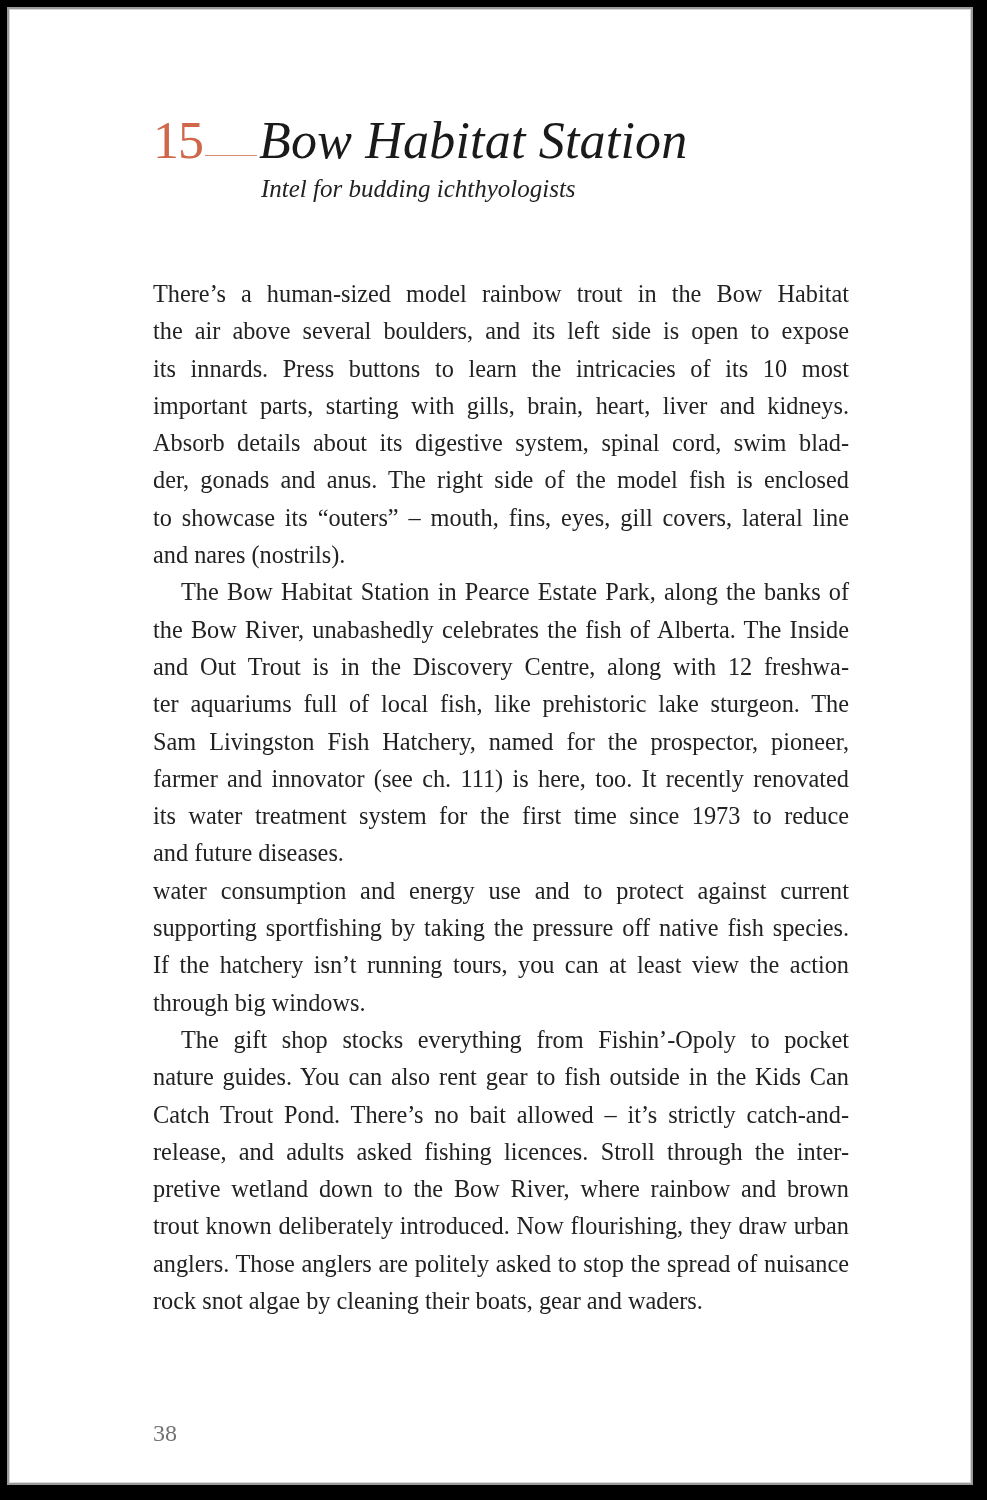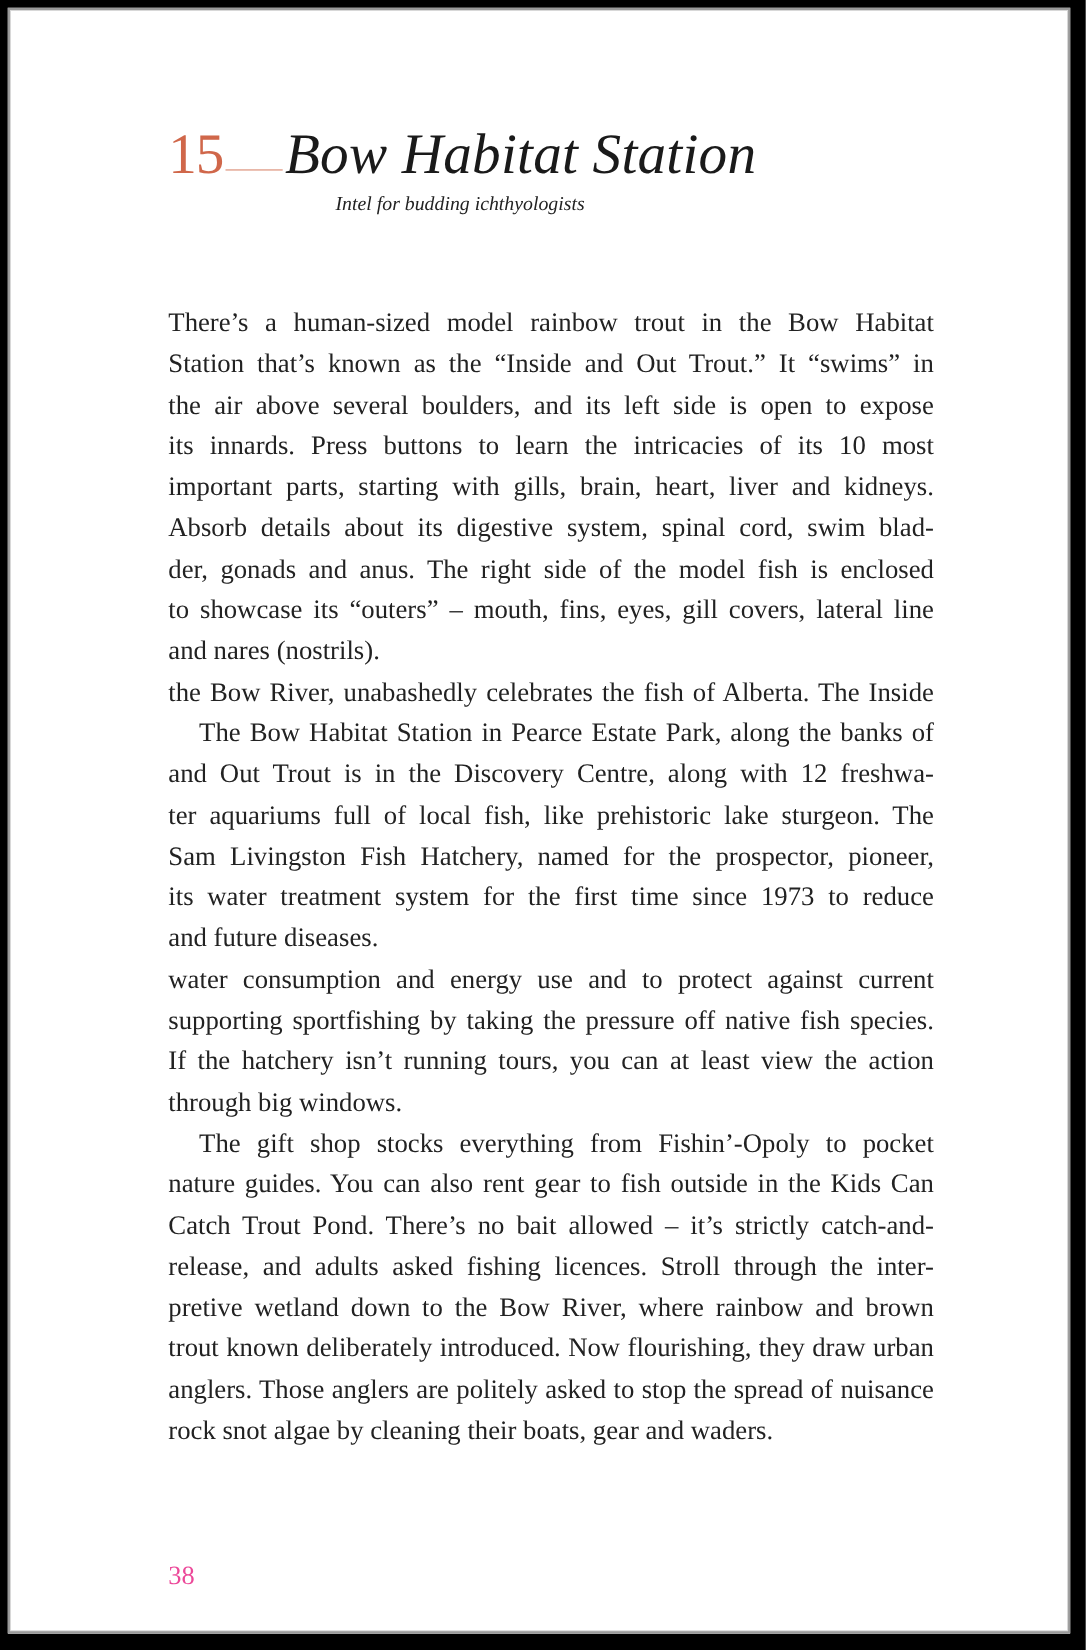--- a/index.html
+++ b/index.html
@@ -38,24 +38,23 @@
     }
     .chapter-title {
       font-size: 52px;
       color: #1a1a1a;
       letter-spacing: 0.2px;
       font-style: italic;
     }
     .subtitle {
       position: absolute;
       left: 254px; top: 168px;
-      font-size: 18px;
+      font-size: 25px;
       font-style: italic;
       color: #222;
-      margin-left: 44px;
     }
     .body-text {
       position: absolute;
       left: 146px; top: 268px;
       width: 696px;
     }
     .line {
       height: 37.3px;
       line-height: 37.3px;
       font-size: 24.3px;
@@ -63,52 +62,52 @@
       white-space: nowrap;
       text-align: justify;
       text-align-last: justify;
     }
     .line.last { text-align-last: left; }
     .line.indent { padding-left: 28px; }
     .page-number {
       position: absolute;
       left: 146px; top: 1413px;
       font-size: 24px;
-      color: #ec4899;
+      color: #737373;
     }
   </style>
 </head>
 <body>
 
 <div class="page">
   <div class="chapter">
     <span class="chapter-num">15</span>
     <span class="chapter-rule"></span>
     <span class="chapter-title">Bow Habitat Station</span>
   </div>
   <div class="subtitle">Intel for budding ichthyologists</div>
 
   <div class="body-text" id="body-text">
       <div>
         <div class="line">There’s a human-sized model rainbow trout in the Bow Habitat</div>
-        <div class="line">Station that’s known as the “Inside and Out Trout.” It “swims” in</div>
         <div class="line">the air above several boulders, and its left side is open to expose</div>
         <div class="line">its innards. Press buttons to learn the intricacies of its 10 most</div>
         <div class="line">important parts, starting with gills, brain, heart, liver and kidneys.</div>
         <div class="line">Absorb details about its digestive system, spinal cord, swim blad-</div>
         <div class="line">der, gonads and anus. The right side of the model fish is enclosed</div>
         <div class="line">to showcase its “outers” – mouth, fins, eyes, gill covers, lateral line</div>
         <div class="line last">and nares (nostrils).</div>
       </div>
       <div>
+        <div class="line indent">The Bow Habitat Station in Pearce Estate Park, along the banks of</div>
         <div class="line">the Bow River, unabashedly celebrates the fish of Alberta. The Inside</div>
-        <div class="line indent">The Bow Habitat Station in Pearce Estate Park, along the banks of</div>
         <div class="line">and Out Trout is in the Discovery Centre, along with 12 freshwa-</div>
         <div class="line">ter aquariums full of local fish, like prehistoric lake sturgeon. The</div>
         <div class="line">Sam Livingston Fish Hatchery, named for the prospector, pioneer,</div>
+        <div class="line">farmer and innovator (see ch. 111) is here, too. It recently renovated</div>
         <div class="line">its water treatment system for the first time since 1973 to reduce</div>
         <div class="line last">and future diseases.</div>
         <div class="line">water consumption and energy use and to protect against current</div>
       </div>
       <div>
         <div class="line">supporting sportfishing by taking the pressure off native fish species.</div>
         <div class="line">If the hatchery isn’t running tours, you can at least view the action</div>
         <div class="line last">through big windows.</div>
       </div>
       <div>

